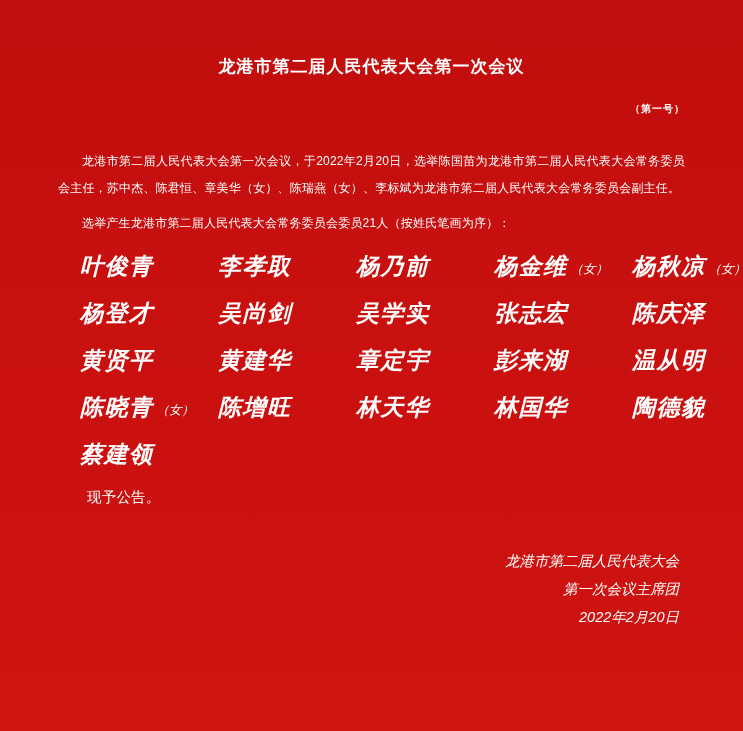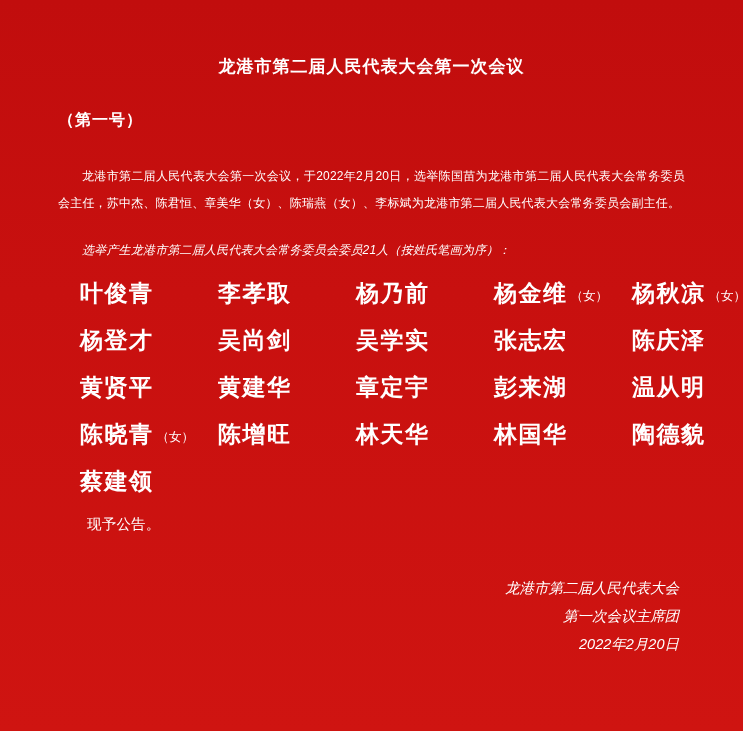--- a/index.html
+++ b/index.html
@@ -44,57 +44,57 @@
   }
   .title-line-2 {
     font-size: 17px;
     font-weight: bold;
     letter-spacing: 10px;
     line-height: 32px;
     padding-left: 10px;
     color: #ffffff;
   }
   .doc-number {
-    text-align: left;
-    font-size: 16px;
+    text-align: right;
+    font-size: 10px;
     font-weight: bold;
-    margin-top: 28px;
+    margin-top: 20px;
     letter-spacing: 1px;
   }
   .body-text {
     margin-top: 32px;
     font-size: 12px;
     line-height: 27px;
     text-align: justify;
     letter-spacing: 0.2px;
   }
   .para {
     text-indent: 2em;
     margin: 0 0 4px 0;
   }
   .para.second {
-    margin-top: 20px;
-    font-style: italic;
+    margin-top: 8px;
   }
   .names {
     margin-top: 14px;
     padding: 0 10px 0 22px;
   }
   .name-row {
     display: flex;
     align-items: baseline;
     margin-bottom: 16px;
   }
   .name-cell {
     width: 138px;
     flex: 0 0 138px;
     font-size: 23px;
     font-weight: bold;
     letter-spacing: 1.5px;
     white-space: nowrap;
+    font-style: italic;
   }
   .name-cell .suffix {
     font-size: 12.5px;
     font-weight: normal;
     letter-spacing: 0;
     margin-left: 3px;
     vertical-align: 1px;
   }
   .closing {
     margin-top: 18px;

